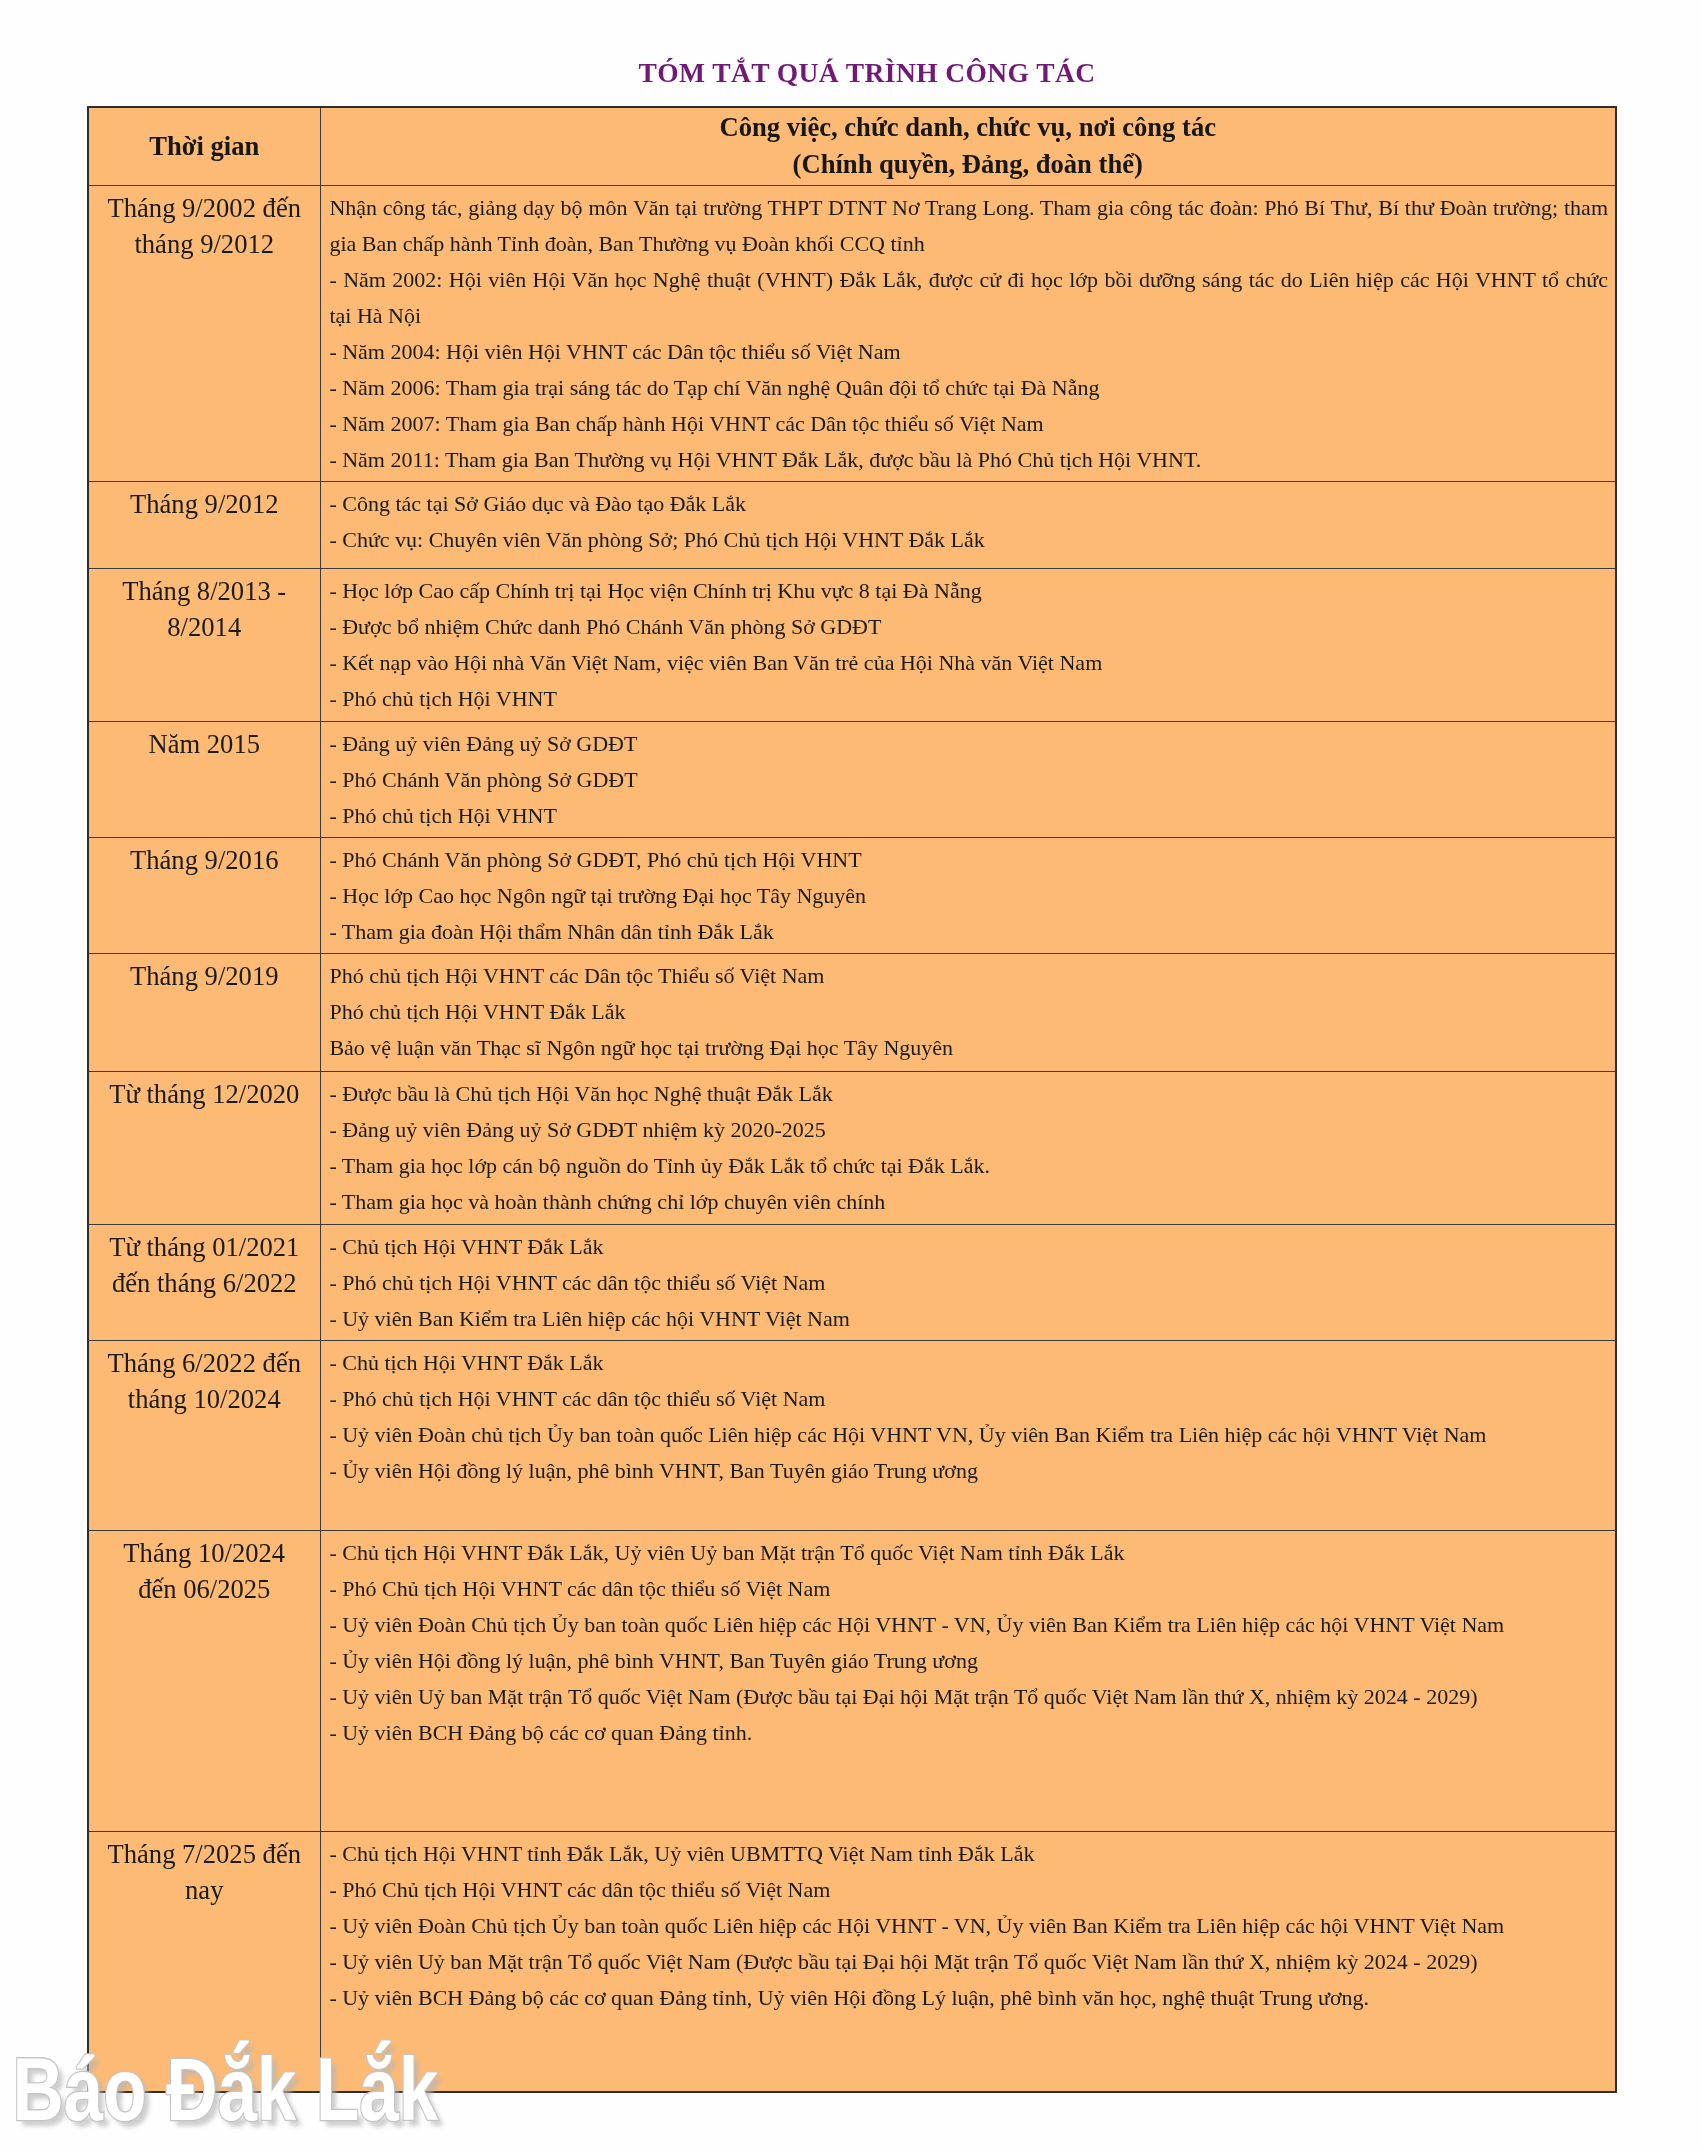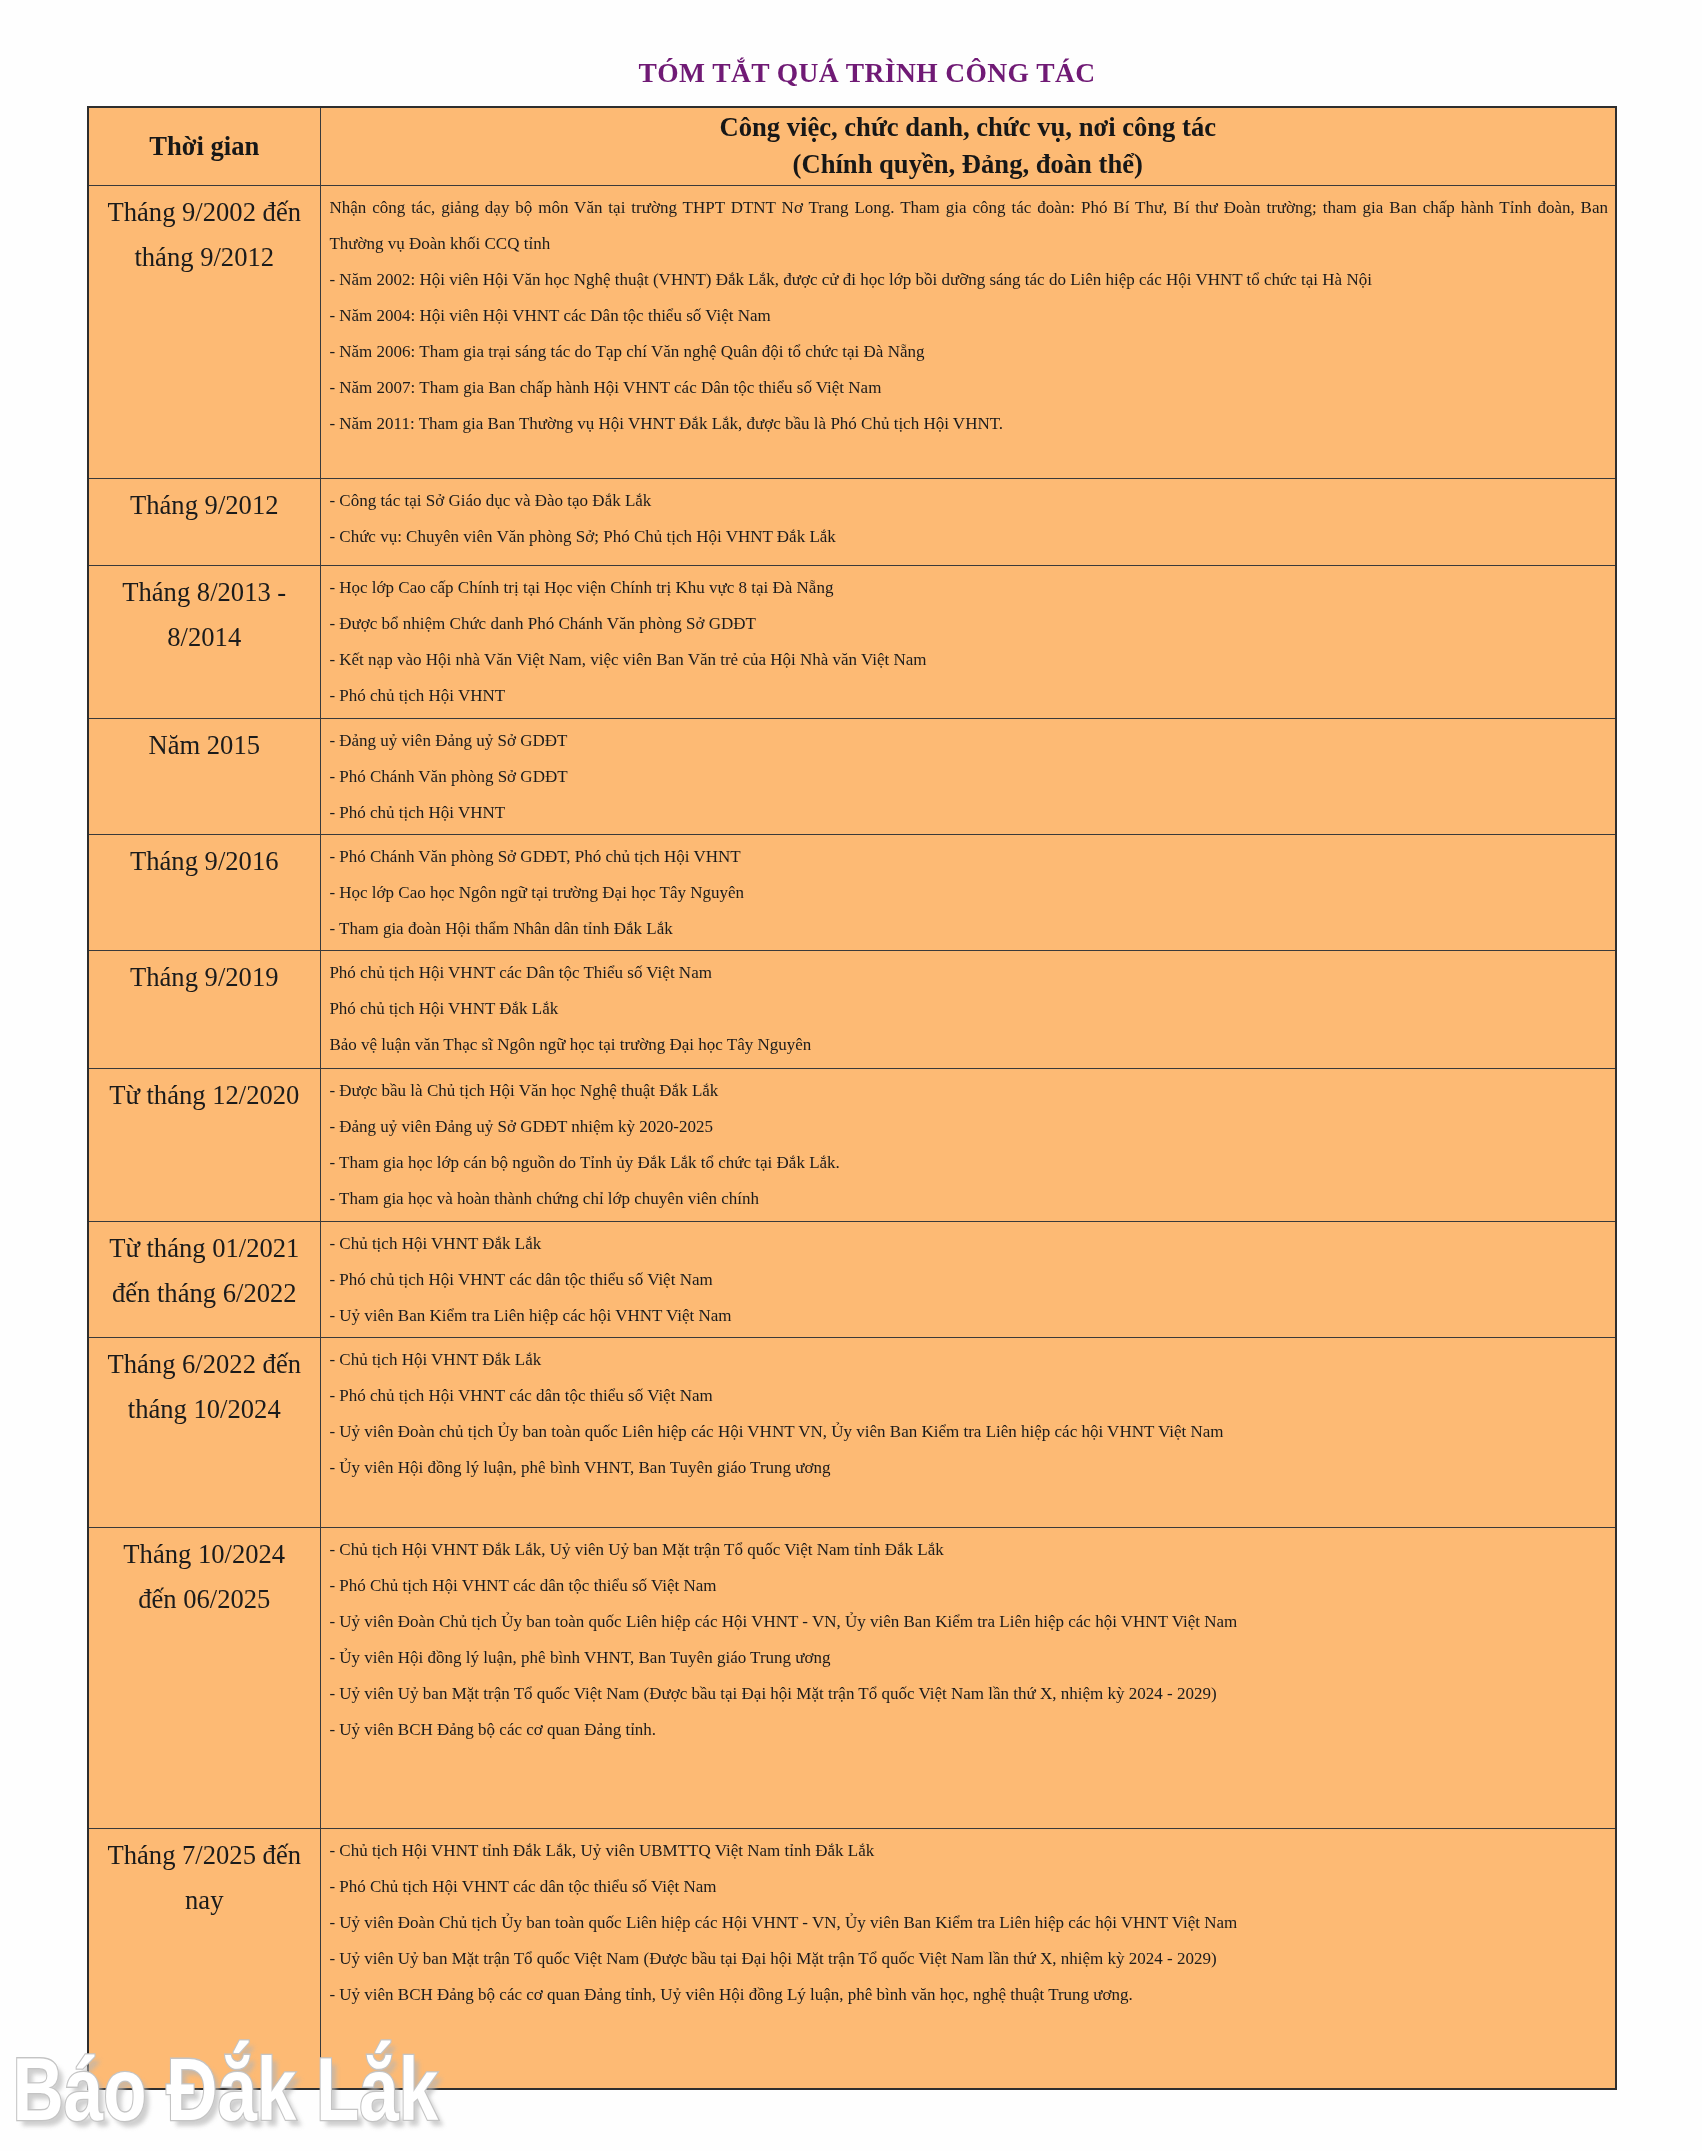--- a/index.html
+++ b/index.html
@@ -51,28 +51,28 @@
     font-weight: bold;
     vertical-align: middle;
     text-align: center;
     padding: 0;
     line-height: 36px;
     color: #171717;
   }
   th.work-col div { line-height: 37px; }
   td.time-cell {
     font-size: 26.6px;
-    line-height: 45px;
+    line-height: 36px;
     text-align: center;
     vertical-align: top;
     padding: 4.4px 12.4px 2.7px 12.4px;
     overflow-wrap: normal;
   }
   td.work-cell {
-    font-size: 17px;
+    font-size: 22px;
     line-height: 36px;
     vertical-align: top;
     text-align: justify;
     padding: 4.4px 7px 2.7px 8.9px;
   }
   .work-item { margin: 0; }
   .watermark {
     position: absolute;
     left: 0px;
     top: 2022px;

